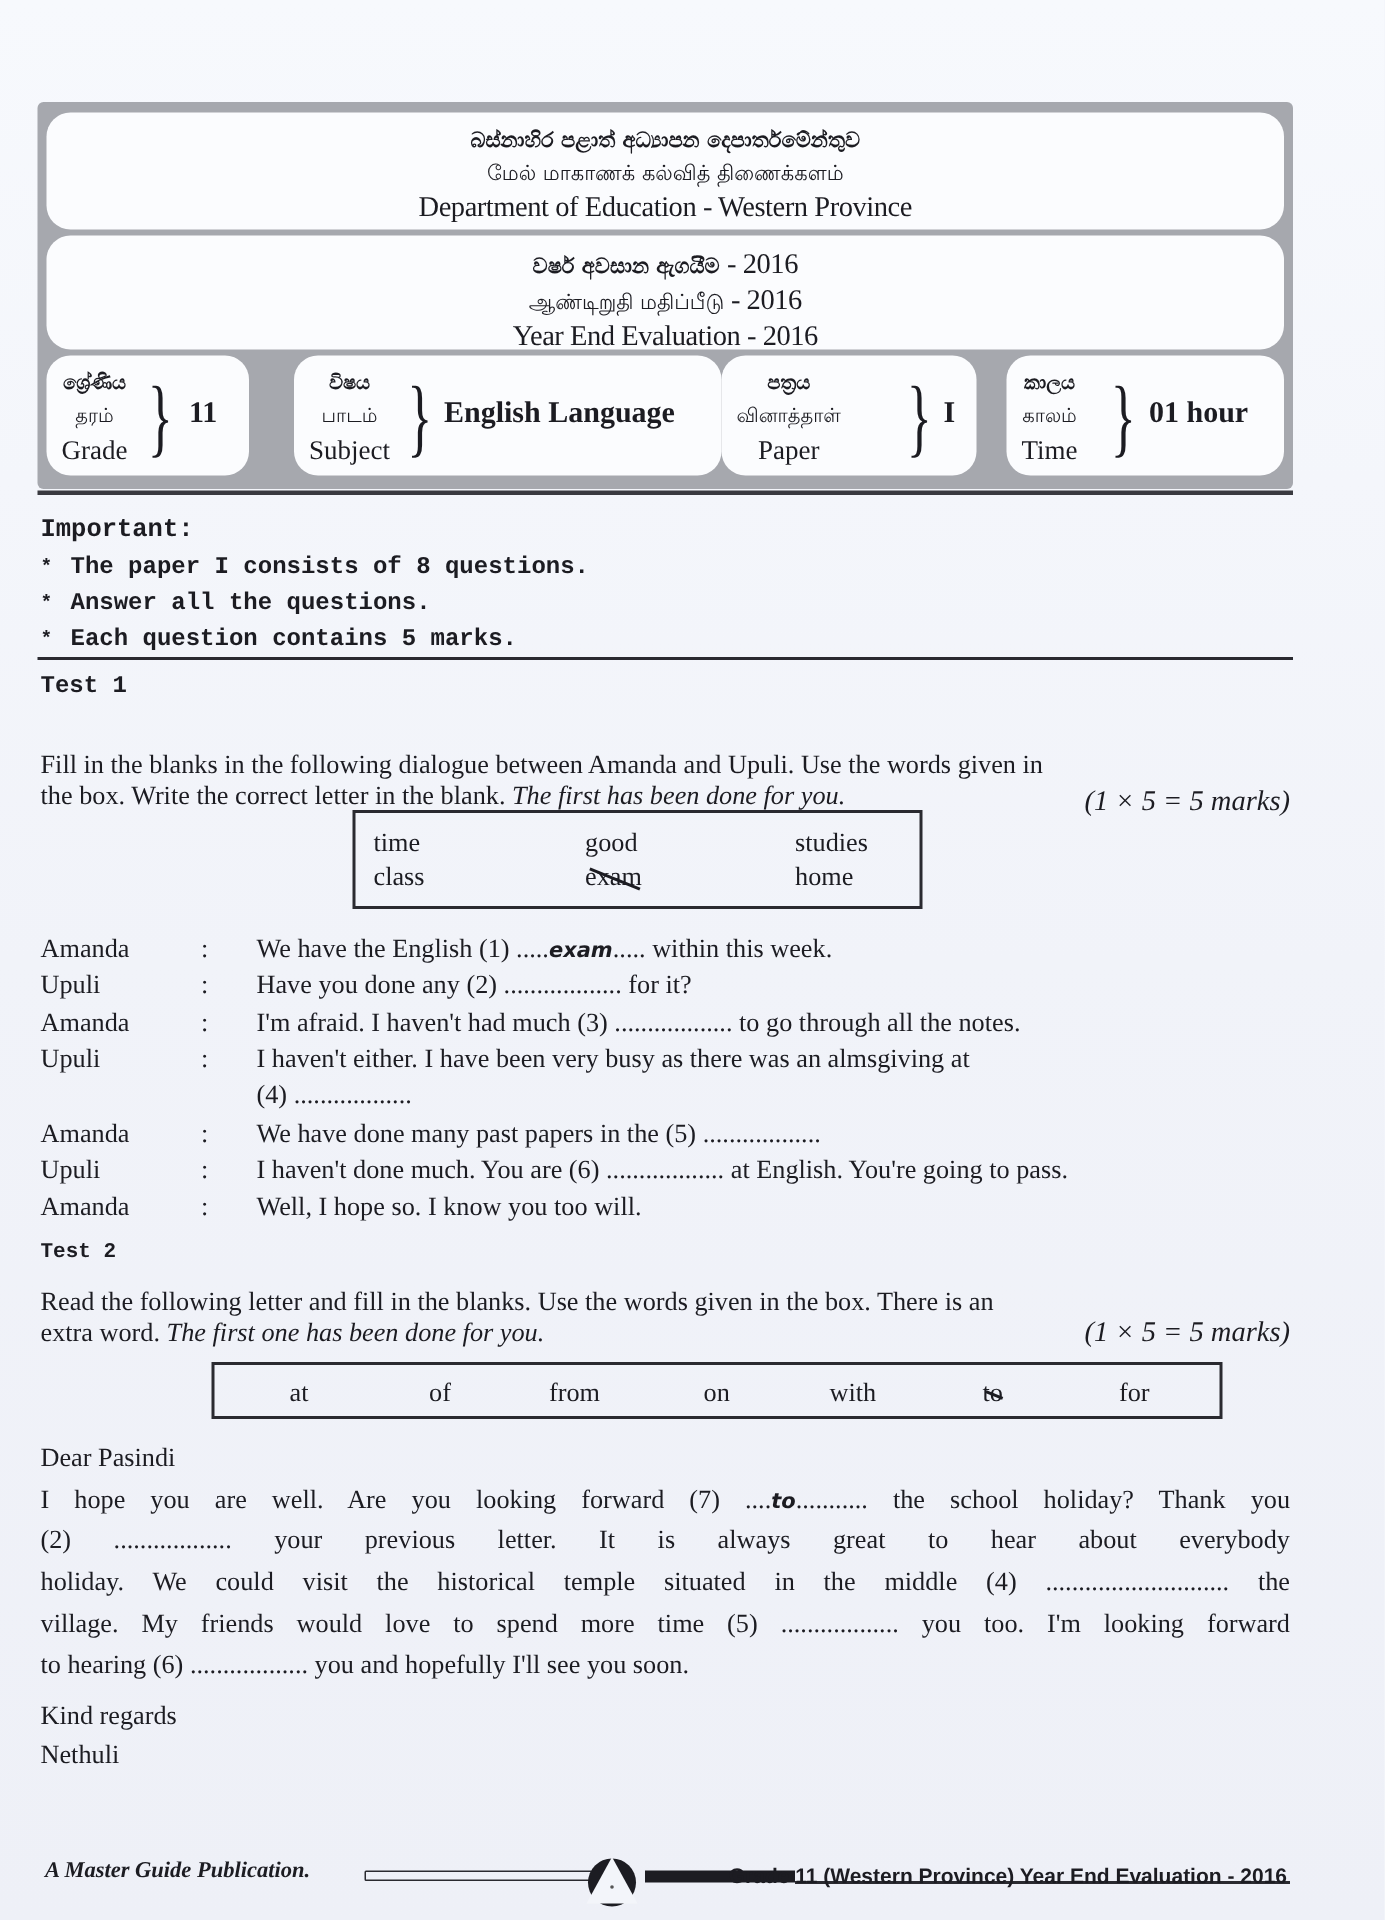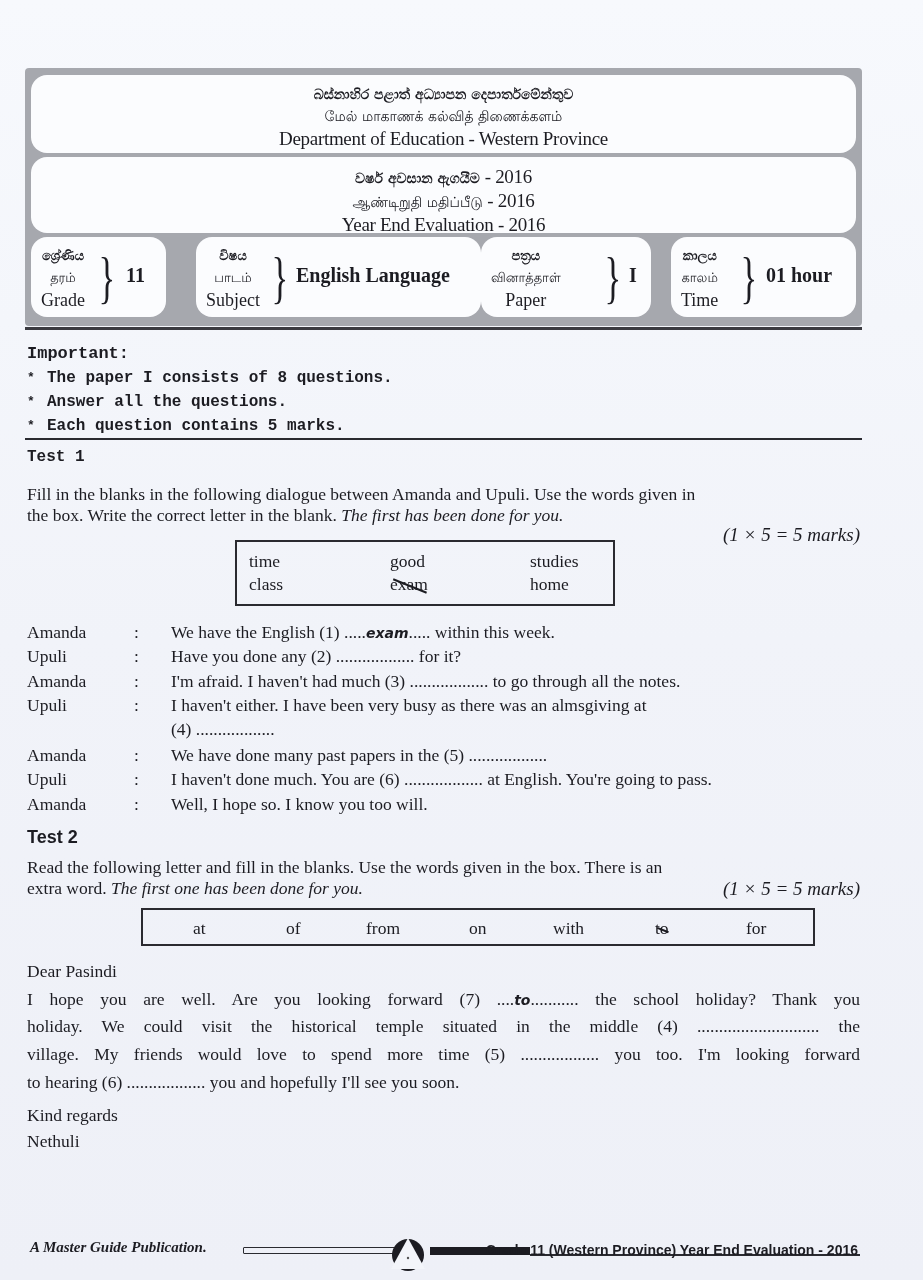--- a/index.html
+++ b/index.html
@@ -157,21 +157,21 @@
     <div class="title">Important:</div>
     <ul>
       <li><span class="star">*</span><span>The paper I consists of 8 questions.</span></li>
       <li><span class="star">*</span><span>Answer all the questions.</span></li>
       <li><span class="star">*</span><span>Each question contains 5 marks.</span></li>
     </ul>
   </div>
   <div class="rule2"></div>
 
   <div class="test-heading" style="top:448px;">Test 1</div>
-  <div class="para" style="top:484px;">
+  <div class="para" style="top:499px;">
     <div>Fill in the blanks in the following dialogue between Amanda and Upuli. Use the words given in</div>
     <div><span>the box. Write the correct letter in the blank.</span> <i>The first has been done for you.</i></div>
   </div>
   <div class="marks" style="top:524px;">(1 × 5 = 5 marks)</div>
 
   <div class="wordbox1">
     <span class="w" style="left:12px; top:9px;">time</span>
     <span class="w" style="left:153px; top:9px;">good</span>
     <span class="w" style="left:293px; top:9px;">studies</span>
     <span class="w" style="left:12px; top:32px;">class</span>
@@ -213,40 +213,41 @@
         <span class="colon">:</span>
       <span class="text">I haven't done much. You are (6) .................. at English. You're going to pass.</span>
     </div>
     <div class="dline">
       <span class="speaker">Amanda</span>
         <span class="colon">:</span>
       <span class="text">Well, I hope so. I know you too will.</span>
     </div>
   </div>
 
-  <div class="test-heading" style="top:827px; font-family:Liberation Sans, sans-serif; font-size:18px;">Test 2</div>
+  <div class="test-heading" style="top:827px; font-family:Liberation Mono, monospace; font-size:14px;">Test 2</div>
   <div class="para" style="top:857px;">
     <div>Read the following letter and fill in the blanks. Use the words given in the box. There is an</div>
     <div><span>extra word.</span> <i>The first one has been done for you.</i></div>
   </div>
   <div class="marks" style="top:878px;">(1 × 5 = 5 marks)</div>
 
   <div class="wordbox2">
     <span class="w" style="left:50px;">at</span>
     <span class="w" style="left:143px;">of</span>
     <span class="w" style="left:223px;">from</span>
     <span class="w" style="left:326px;">on</span>
     <span class="w" style="left:410px;">with</span>
     <span class="w struck" style="left:512px;">to</span>
     <span class="w" style="left:603px;">for</span>
   </div>
 
   <div class="letter">
     <div class="lline">Dear Pasindi</div>
     <div class="lline justify"><span>I hope you are well. Are you looking forward (7) ....</span><span class="filled">to</span><span>........... the school holiday? Thank you</span></div>
+    <div class="lline justify">(2) .................. your previous letter. It is always great to hear about everybody</div>
     <div class="lline justify">holiday. We could visit the historical temple situated in the middle (4) ............................ the</div>
     <div class="lline justify">village. My friends would love to spend more time (5) .................. you too. I'm looking forward</div>
     <div class="lline">to hearing (6) .................. you and hopefully I'll see you soon.</div>
     <div class="closing">
       <div>Kind regards</div>
       <div>Nethuli</div>
     </div>
   </div>
 
   <div class="footer">

